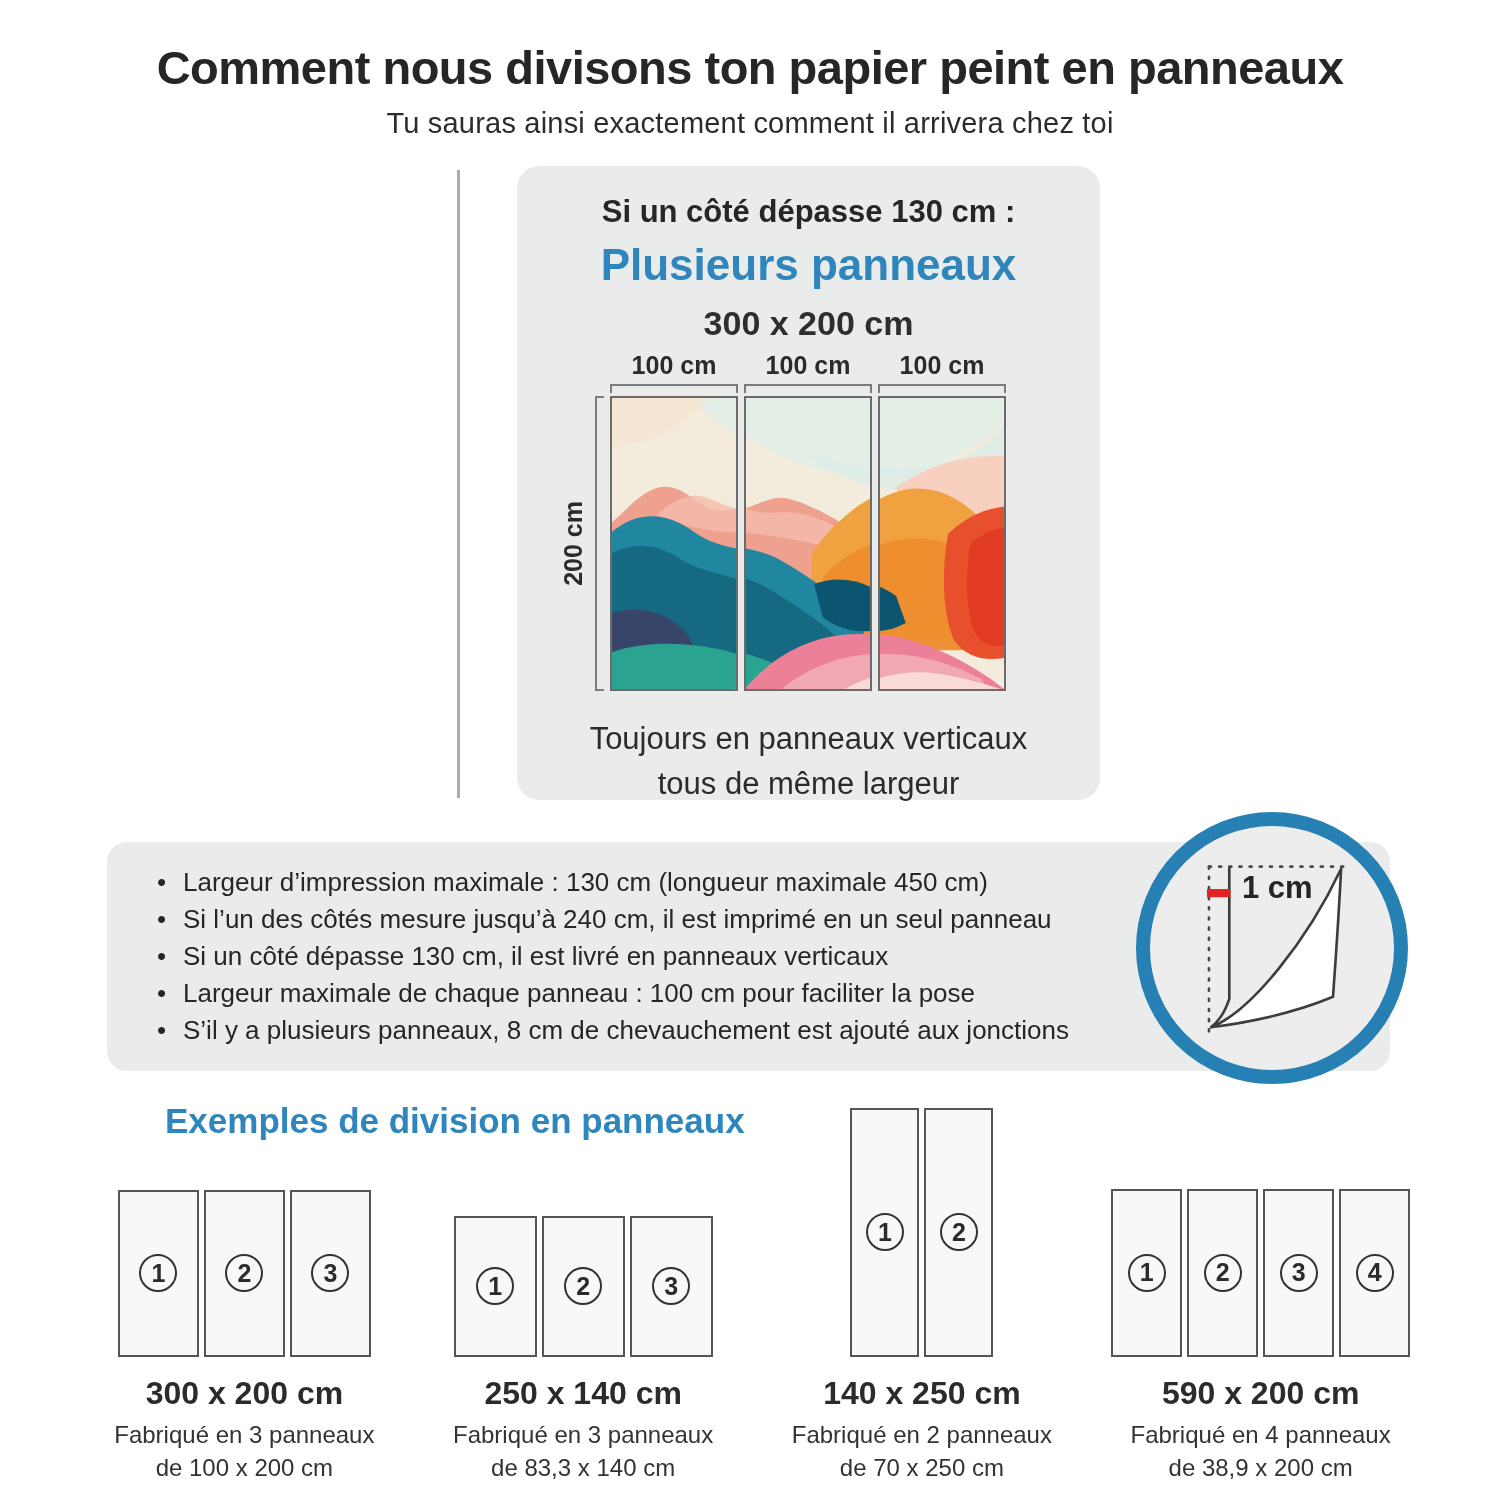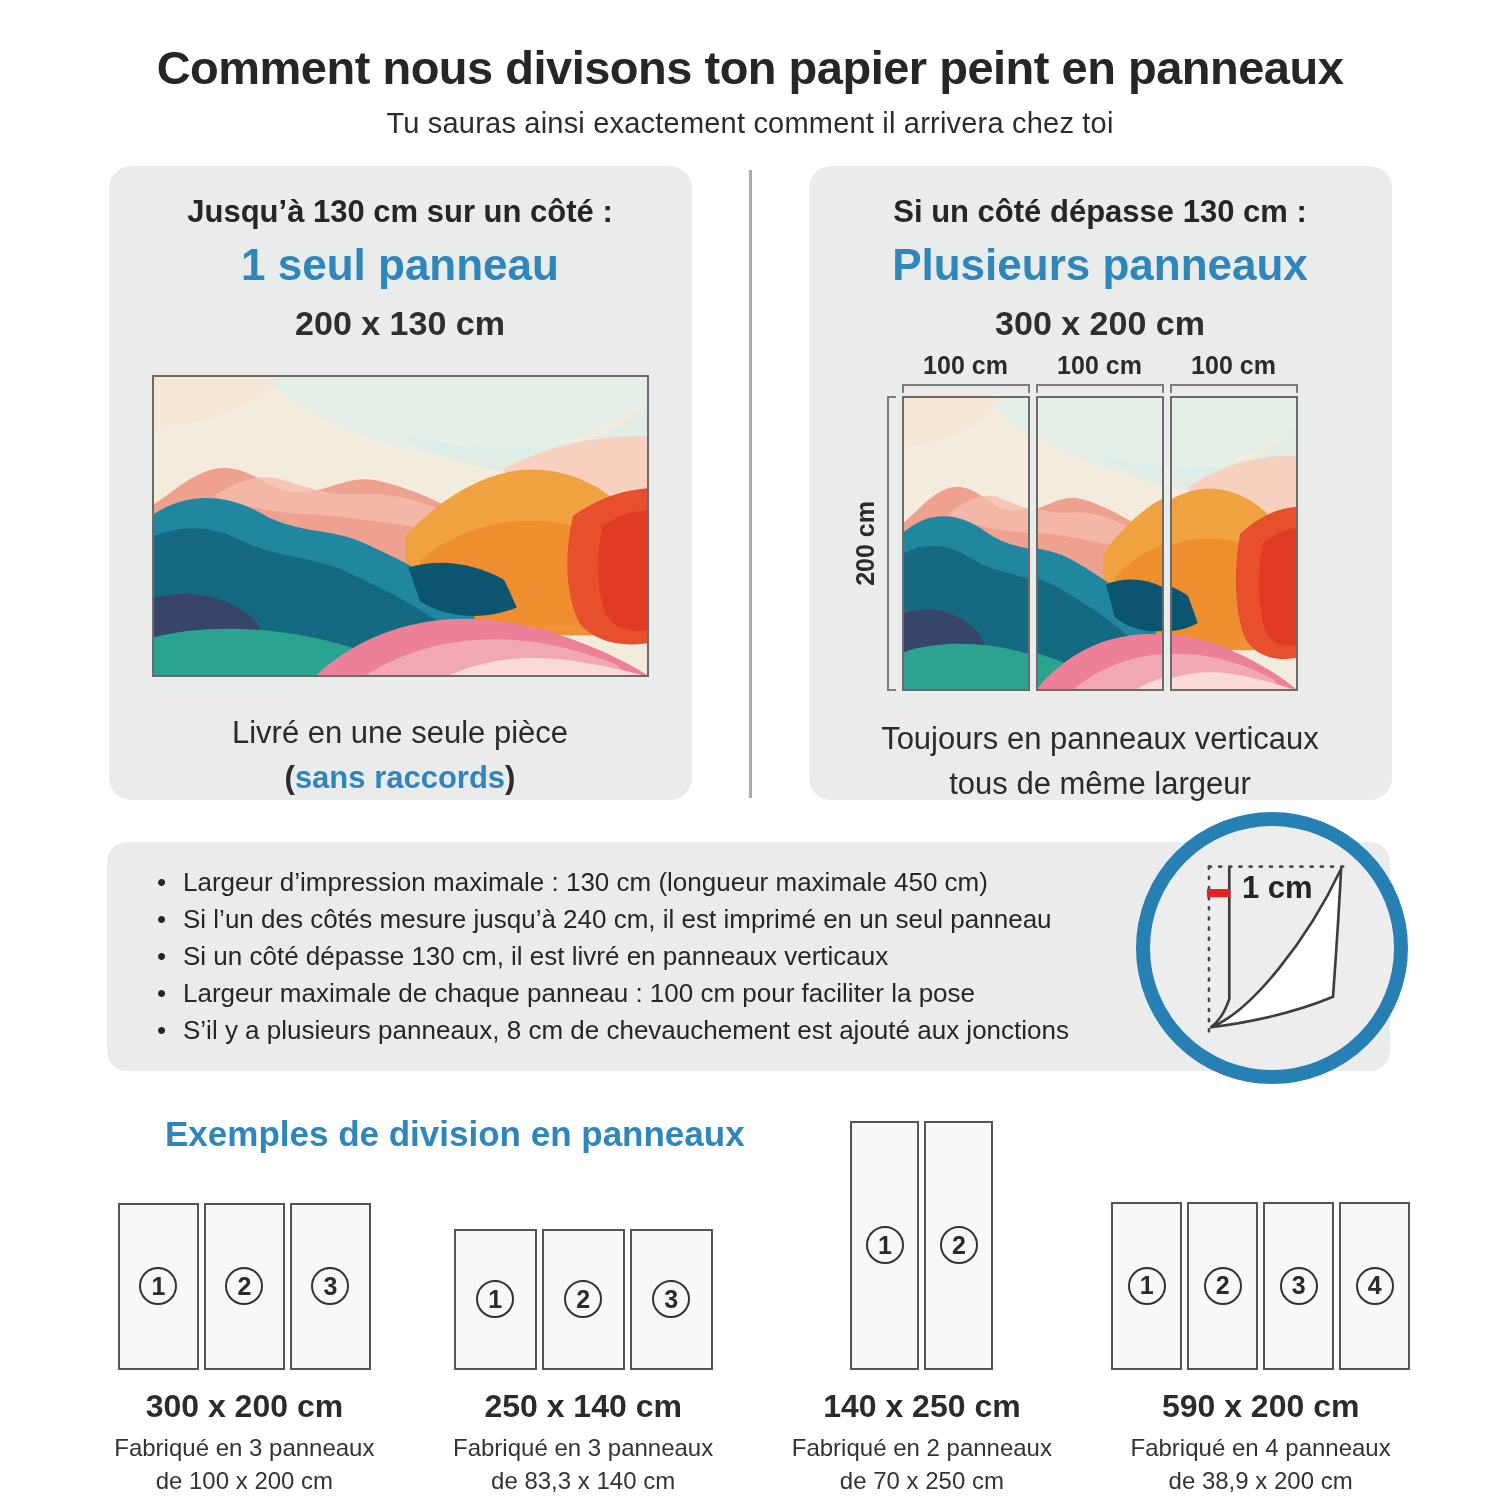--- a/index.html
+++ b/index.html
@@ -53,21 +53,21 @@
   .info-bar ul { list-style:none; width:1010px; font-size:26px; line-height:1.42; color:#262626; }
   .info-bar li { position:relative; padding-left:30px; }
   .info-bar li::before { content:"\2022"; position:absolute; left:4px; }
 
   .overlap-badge { position:absolute; right:-18px; top:-30px; width:272px; height:272px;
                    border-radius:50%; border:14px solid #2780b4; background:#ecedec; }
   .overlap-badge svg { position:absolute; left:0; top:0; width:244px; height:244px; }
   .overlap-label { position:absolute; left:92px; top:44px; font-size:31px; font-weight:700; color:#252525; }
 
   
-  .examples-wrap { position:relative; margin-top:47px; }
+  .examples-wrap { position:relative; margin-top:34px; }
   .examples-heading { position:absolute; left:165px; top:-4px; font-size:35px; font-weight:700; color:#2e86bc; }
   .ex-row { display:flex; padding:0 70px 0 75px; }
   .ex-col { flex:1; display:flex; flex-direction:column; align-items:center; }
   .ex-area { height:252px; display:flex; align-items:flex-end; justify-content:center; gap:5px; }
   .ex-panel { background:#f7f8f7; border:2px solid #555; display:flex; align-items:center; justify-content:center; }
   .ex1 .ex-panel { width:81px; height:167px; }
   .ex2 .ex-panel { width:83px; height:141px; }
   .ex3 .ex-panel { width:69px; height:249px; }
   .ex4 .ex-panel { width:71px; height:168px; }
   .pnum { width:38px; height:38px; border:2px solid #333; border-radius:50%;
@@ -106,34 +106,20 @@
   </defs>
 </svg>
 
 <div class="hdr">
   <h1>Comment nous divisons ton papier peint en panneaux</h1>
   <div class="sub">Tu sauras ainsi exactement comment il arrivera chez toi</div>
 </div>
 
 <div class="cards">
 
-  <div class="card">
-    <div class="cond">Jusqu’à 130 cm sur un côté :</div>
-    <div class="headline">1 seul panneau</div>
-    <div class="size-line">200 x 130 cm</div>
-    <div class="artwork-frame">
-      <svg viewBox="0 0 500 300" preserveAspectRatio="none">
-          <use href="#artwork"></use>
-        </svg>
-    </div>
-    <div class="caption">
-      <div>Livré en une seule pièce</div>
-      <div><span class="paren">(</span><span class="hl">sans raccords</span><span class="paren">)</span></div>
-    </div>
-  </div>
 
   <div class="vdivider"></div>
 
   <div class="card">
     <div class="cond">Si un côté dépasse 130 cm :</div>
     <div class="headline">Plusieurs panneaux</div>
     <div class="size-line">300 x 200 cm</div>
 
     <div class="diagram">
       <div class="hmeasure">

